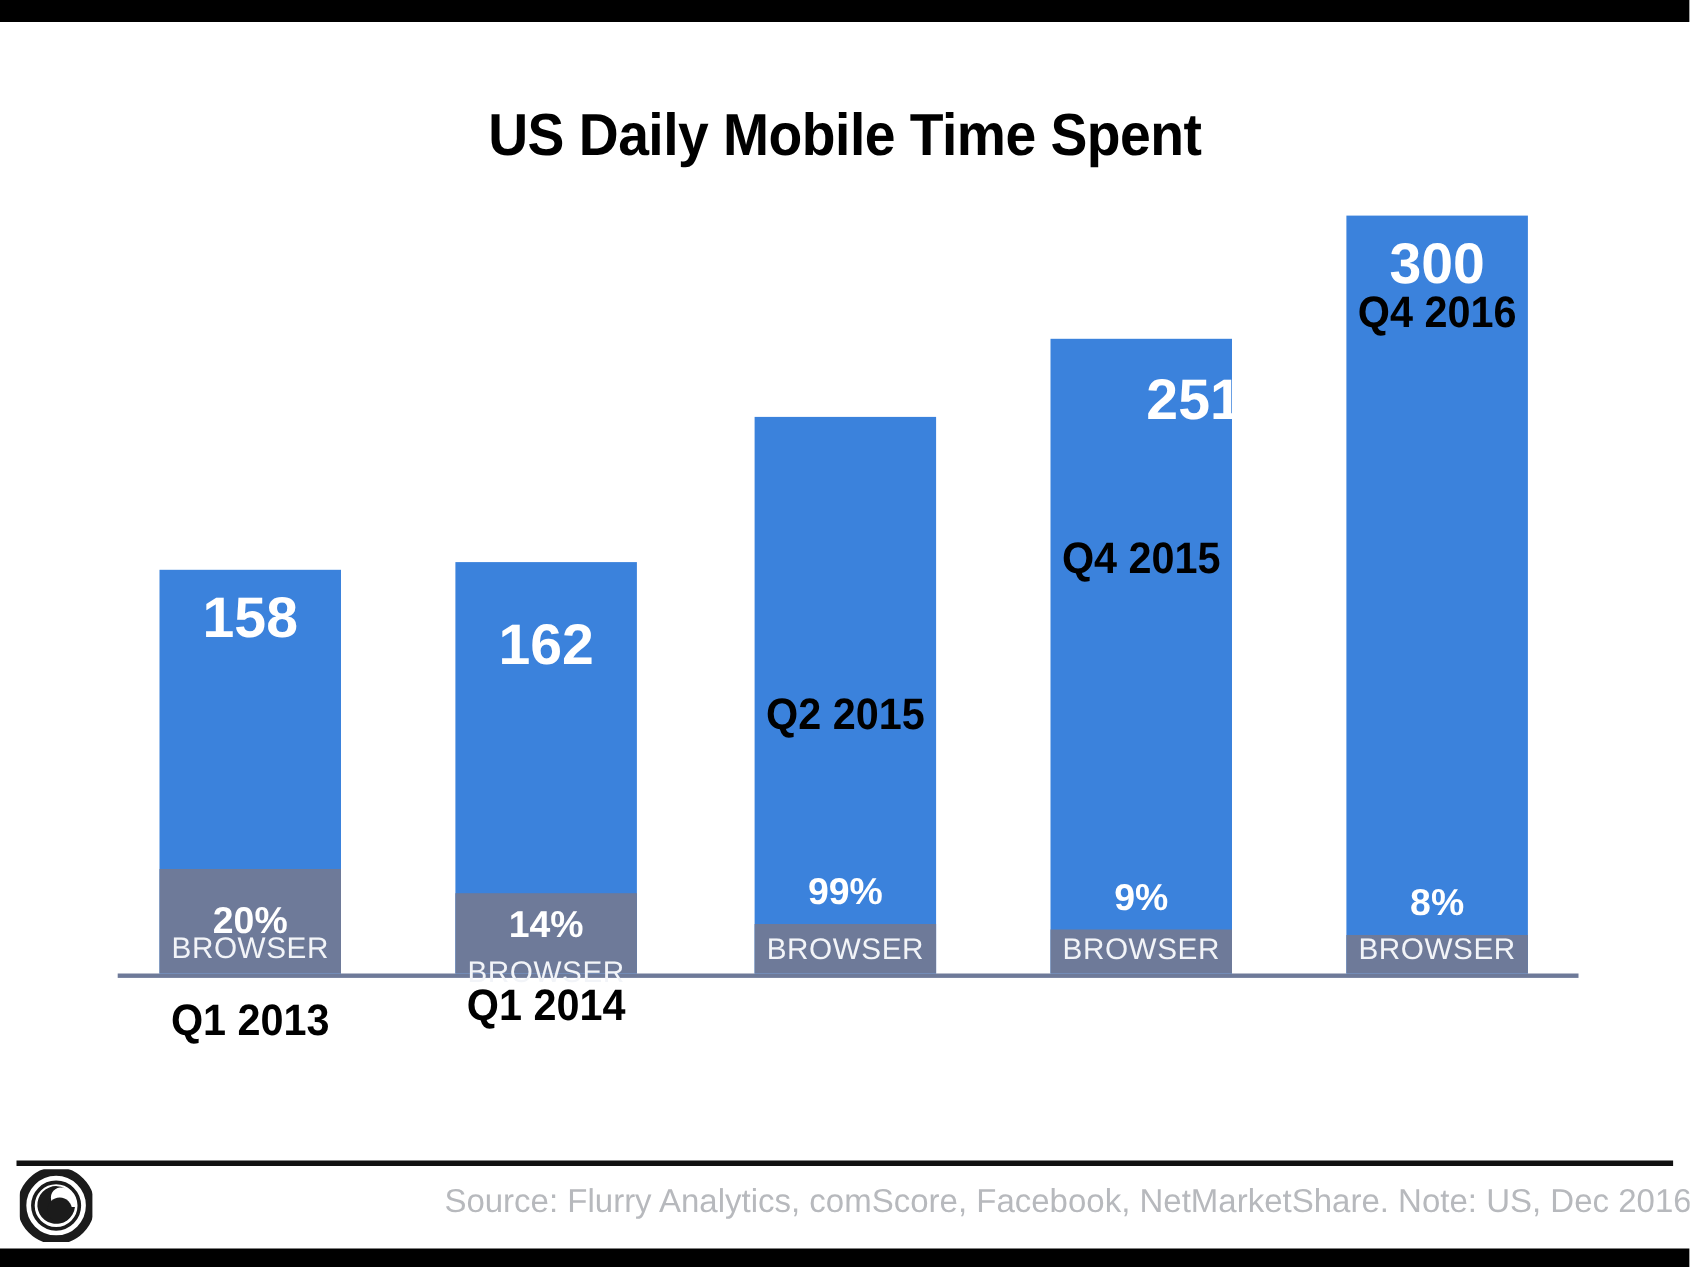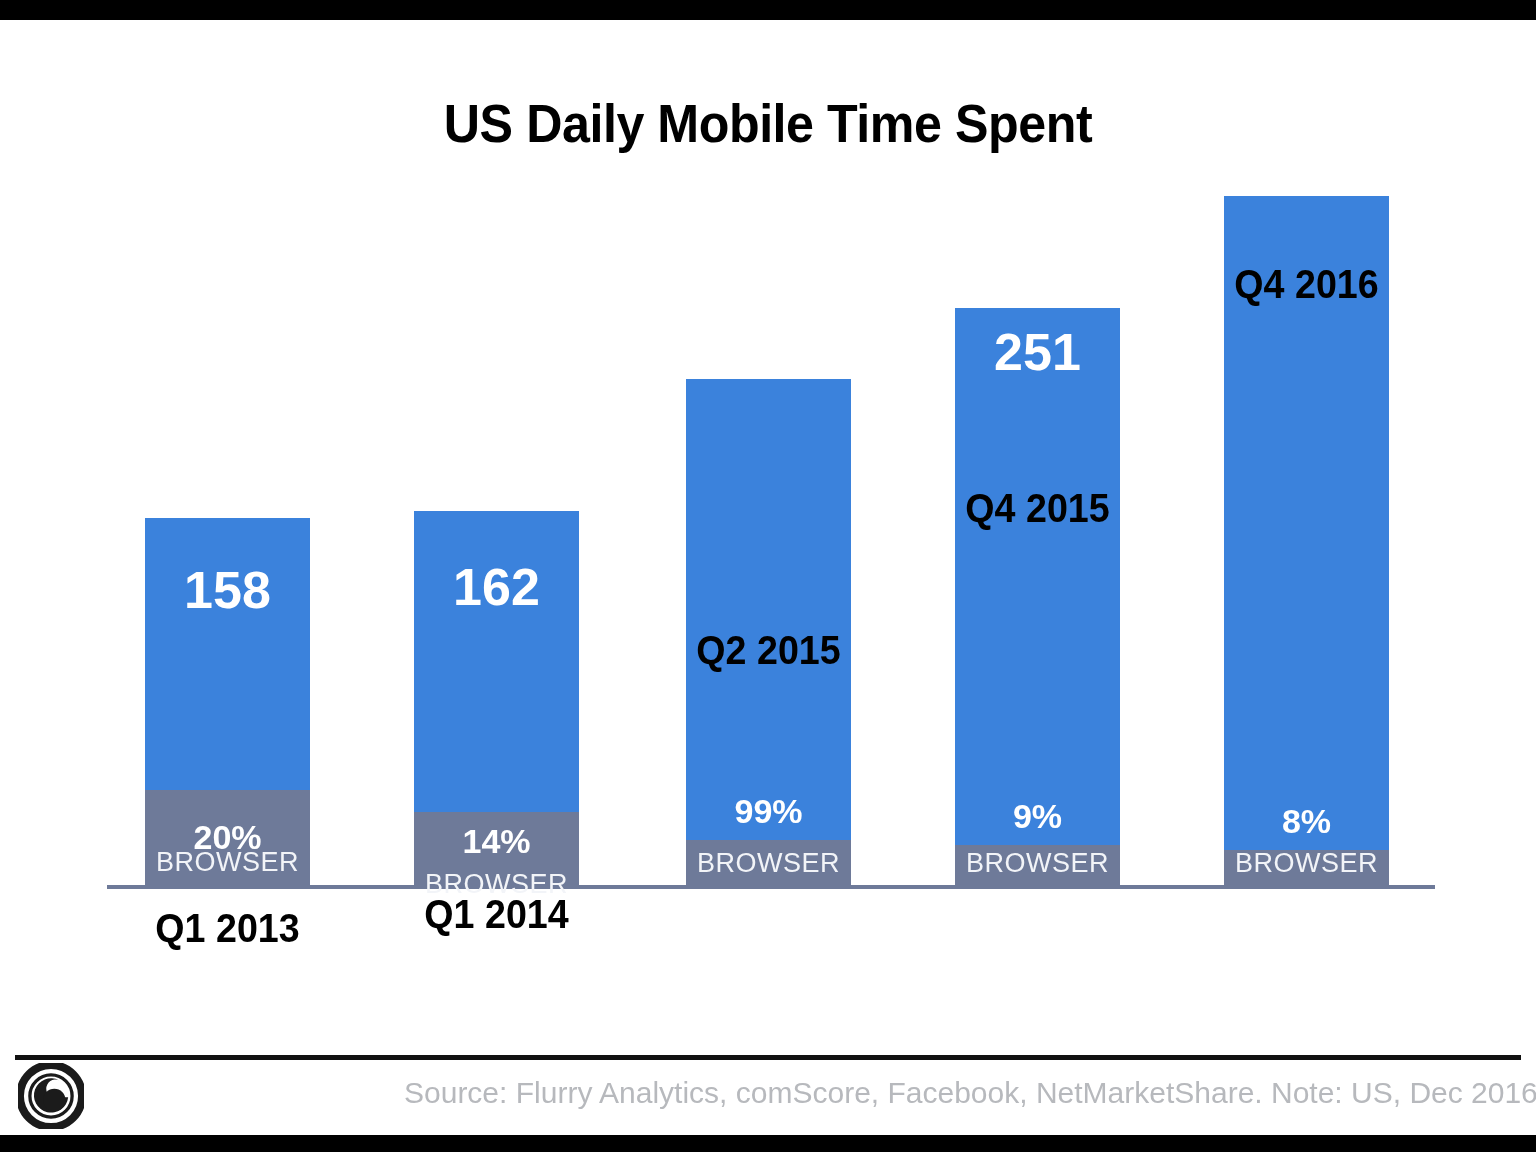--- a/index.html
+++ b/index.html
@@ -196,21 +196,21 @@
   <div class="band-top"></div>
 
   <div class="chart-title">US Daily Mobile Time Spent</div>
 
   <div id="plot">
     <div class="axis-line"></div>
 
   <div class="bar-slot" style="left: 38px; height: 367px; width: 165px;">
         <div class="bar" style="height: 367px; background: rgb(59, 130, 220);"></div>
         <div class="bar-browser" style="height: 95px; background: rgb(110, 122, 153);"></div>
-        <div class="bar-value" style="top: 18px; margin-top: 28px;">158</div>
+        <div class="bar-value" style="top: 18px;">158</div>
         <div class="pct-label" style="bottom: 31px;">20%</div>
         <div class="browser-label" style="bottom: 9px;">BROWSER</div>
         <div class="cat-label" style="top: 390px;">Q1 2013</div>
       </div>
       <div class="bar-slot" style="left: 307px; height: 374px; width: 165px;">
         <div class="bar" style="height: 374px; background: rgb(59, 130, 220);"></div>
         <div class="bar-browser" style="height: 73px; background: rgb(110, 122, 153);"></div>
         <div class="bar-value" style="top: 18px; margin-top: 32px;">162</div>
         <div class="pct-label" style="bottom: 27px;">14%</div>
         <div class="browser-label" style="bottom: -13px;">BROWSER</div>
@@ -219,28 +219,29 @@
       <div class="bar-slot" style="left: 579px; height: 506px; width: 165px;">
         <div class="bar" style="height: 506px; background: rgb(59, 130, 220);"></div>
         <div class="bar-browser" style="height: 45px; background: rgb(110, 122, 153);"></div>
         <div class="pct-label" style="bottom: 57px;">99%</div>
         <div class="browser-label" style="bottom: 8px;">BROWSER</div>
         <div class="cat-label" style="top: 251px;">Q2 2015</div>
       </div>
       <div class="bar-slot" style="left: 848px; height: 577px; width: 165px;">
         <div class="bar" style="height: 577px; background: rgb(59, 130, 220);"></div>
         <div class="bar-browser" style="height: 40px; background: rgb(110, 122, 153);"></div>
-        <div class="bar-value" style="top: 18px;">251</div>
+        <div class="bar-value" style="top: 30px; margin-left: 48px;">251</div>
         <div class="pct-label" style="bottom: 52px;">9%</div>
         <div class="browser-label" style="bottom: 8px;">BROWSER</div>
         <div class="cat-label" style="top: 180px;">Q4 2015</div>
       </div>
       <div class="bar-slot" style="left: 1117px; height: 689px; width: 165px;">
         <div class="bar" style="height: 689px; background: rgb(59, 130, 220);"></div>
         <div class="bar-browser" style="height: 35px; background: rgb(110, 122, 153);"></div>
+        <div class="bar-value" style="top: 18px;">300</div>
         <div class="pct-label" style="bottom: 47px;">8%</div>
         <div class="browser-label" style="bottom: 8px;">BROWSER</div>
         <div class="cat-label" style="top: 68px;">Q4 2016</div>
       </div>
     </div>
 
   <div class="footer-rule"></div>
 
   <div class="logo-wrap">
     <svg class="logo-mark" viewBox="0 0 100 100">

